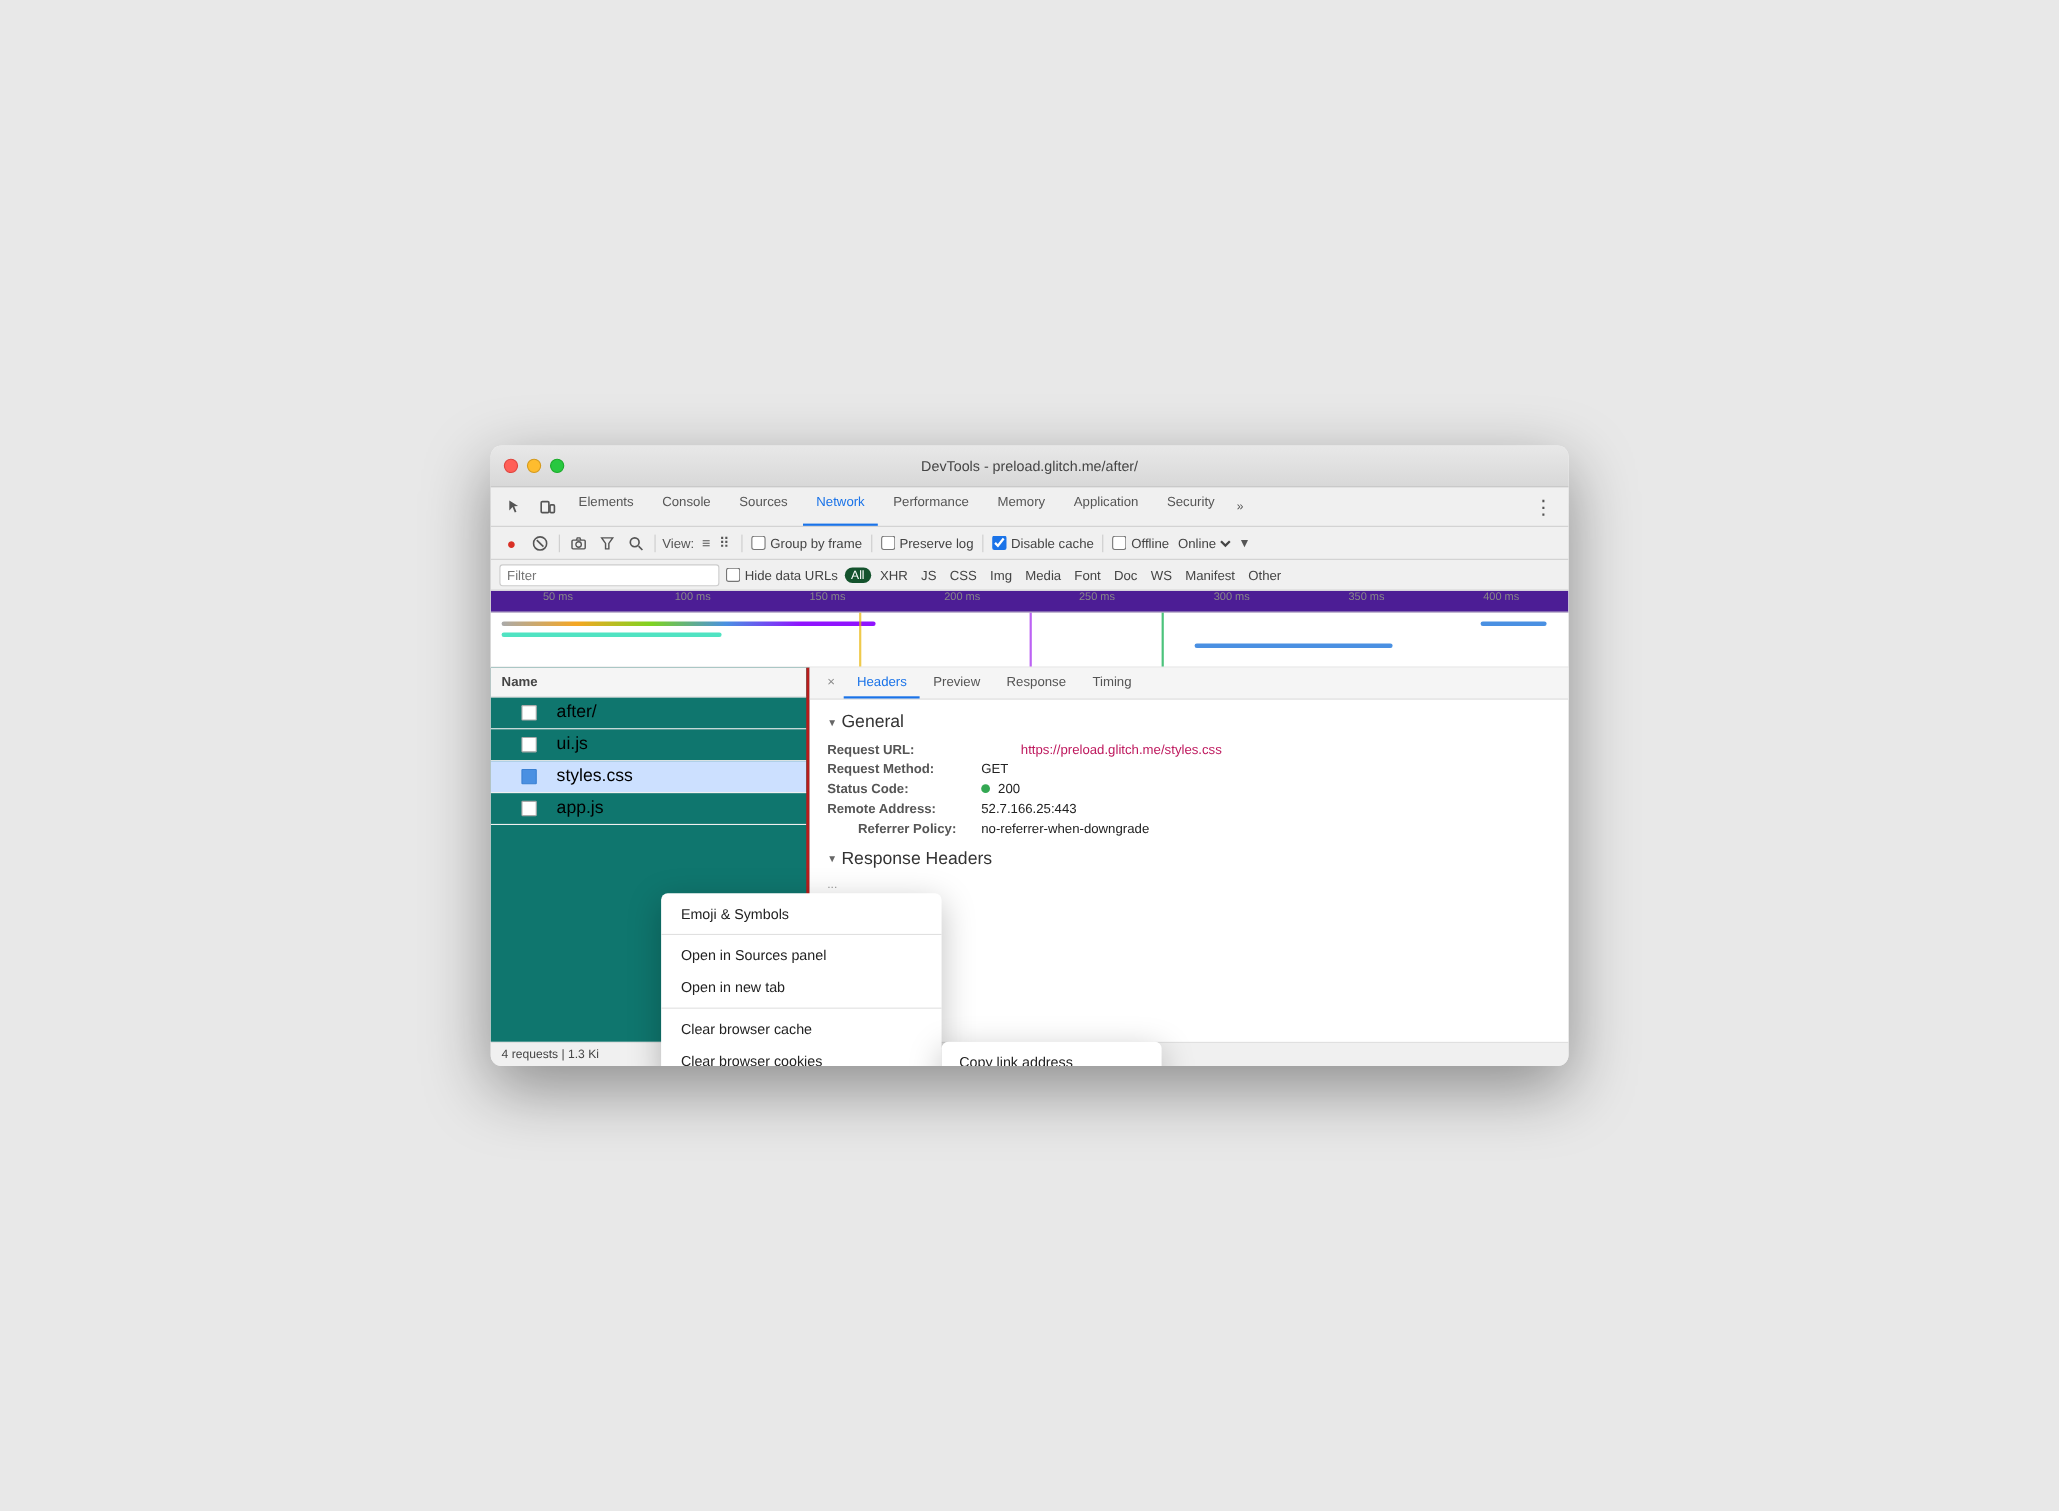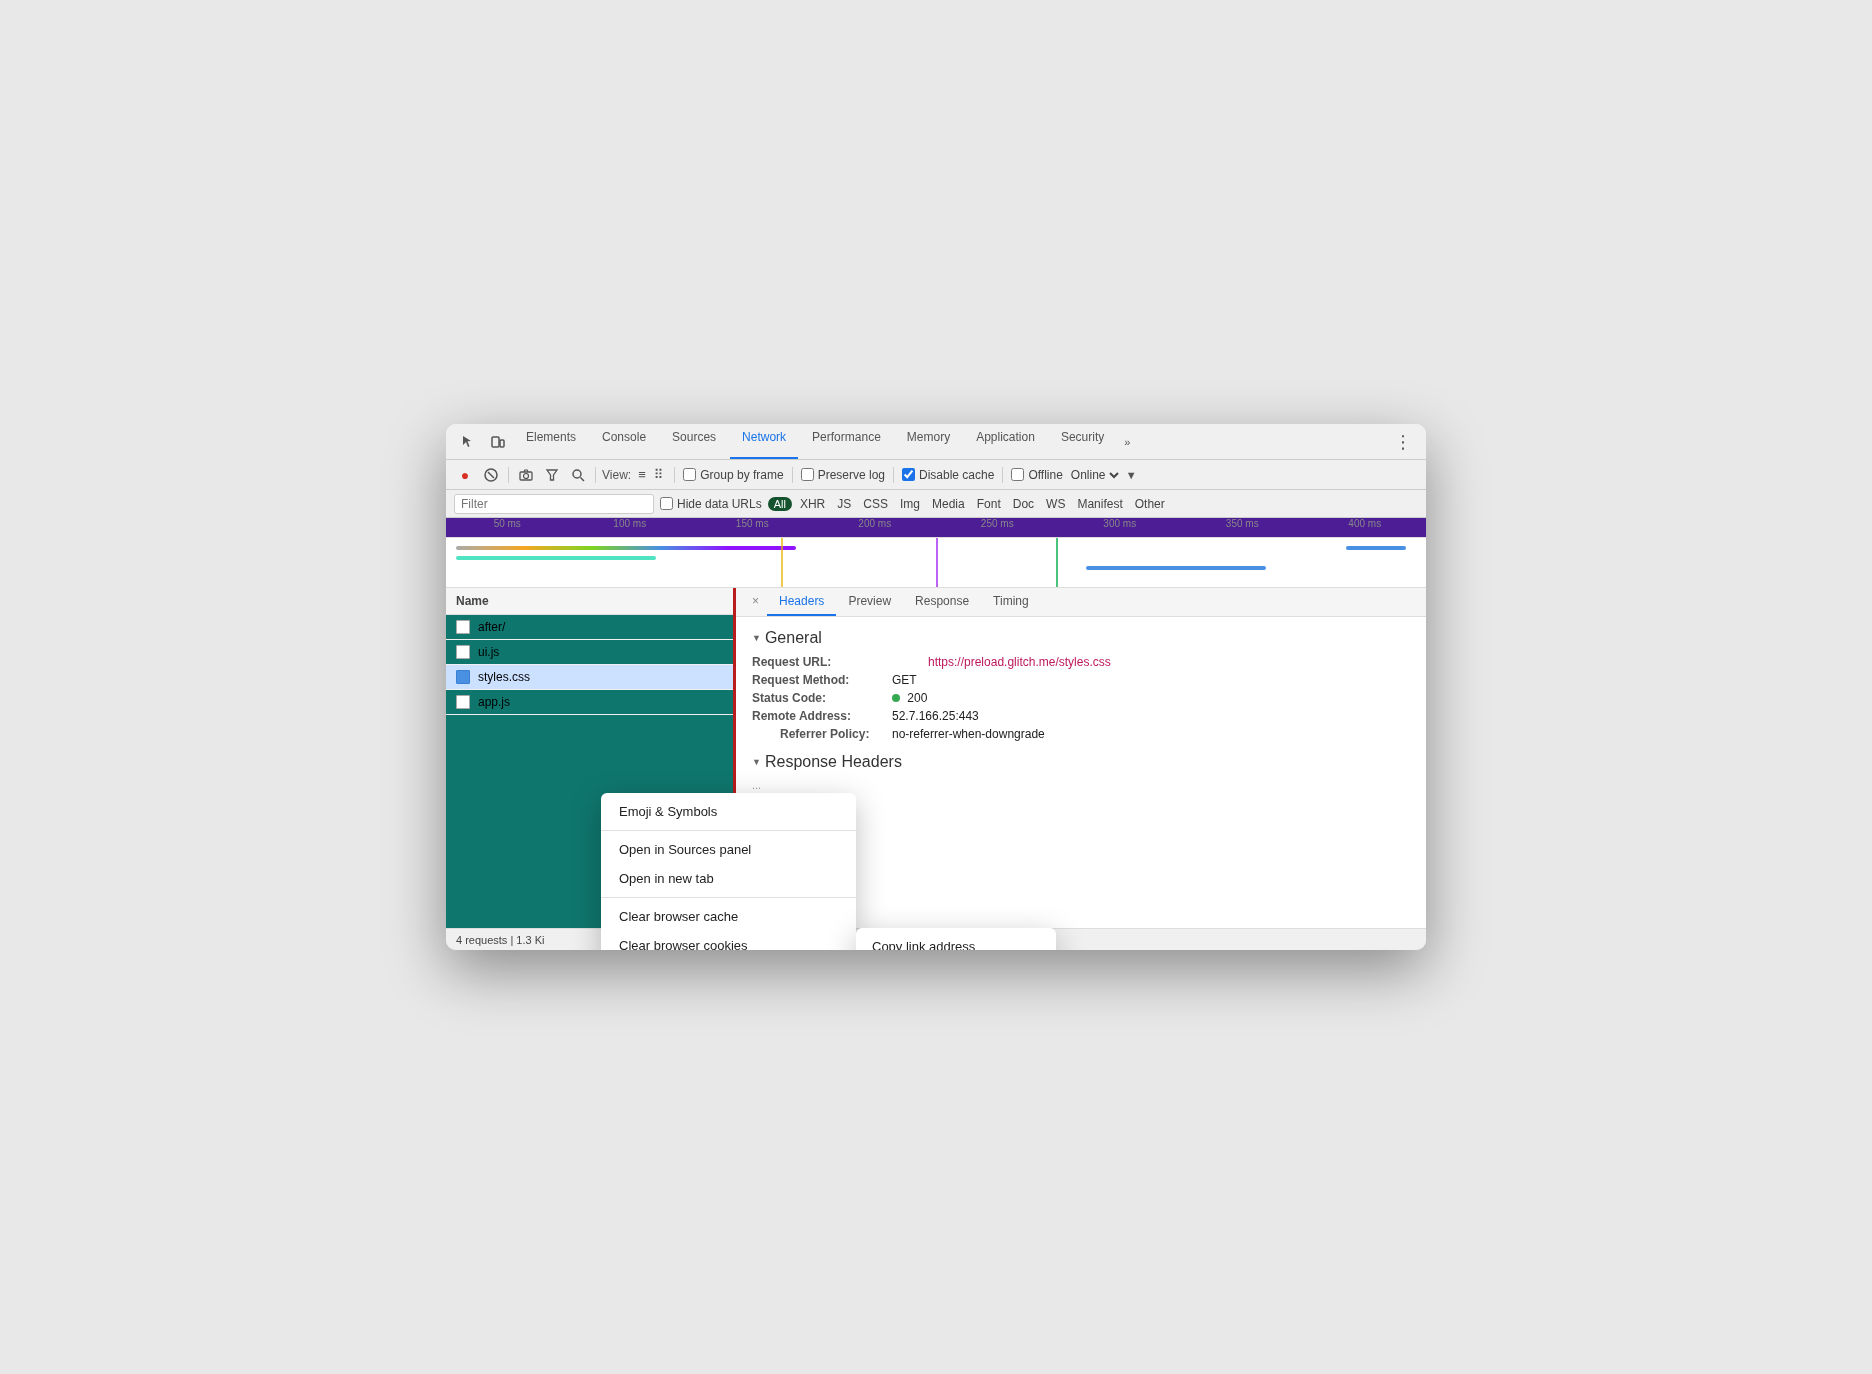--- a/index.html
+++ b/index.html
@@ -221,24 +221,24 @@
       padding: 6px 10px;
       font-size: 12px;
       font-weight: 600;
       color: #444;
       background: #f5f5f5;
       border-bottom: 1px solid #ddd;
     }
     .file-item {
       display: flex;
       align-items: center;
-      padding: 5px 10px;
-      font-size: 12px;
-      cursor: pointer;
-      gap: 8px;
+      padding: 5px 28px;
+      font-size: 16px;
+      cursor: pointer;
+      gap: 18px;
       border-bottom: 1px solid #f0f0f0;
     }
     .file-item.selected { background: #cce0ff; }
     .file-item.highlighted { background: #cce0ff; }
     .file-icon {
       width: 14px;
       height: 14px;
       border: 1px solid #aaa;
       border-radius: 1px;
       background: white;
@@ -369,20 +369,28 @@
       padding: 7px 16px;
       cursor: pointer;
       color: #222;
     }
   </style>
 </head>
 <body>
 
 <div class="window">
 
+  <div class="title-bar">
+    <div class="traffic-lights">
+      <div class="traffic-light tl-close"></div>
+      <div class="traffic-light tl-minimize"></div>
+      <div class="traffic-light tl-maximize"></div>
+    </div>
+    <span class="title-bar-title">DevTools - preload.glitch.me/after/</span>
+  </div>
 
   <div class="devtools-tabs">
     <div class="devtools-icon-btn">
       <svg width="16" height="16" viewBox="0 0 16 16">
           <path d="M3 2L3 11L6 8L8 13L9.5 12.3L7.5 7.3L11 7Z" fill="#555"></path>
         </svg>
     </div>
     <div class="devtools-icon-btn">
       <svg width="16" height="16" viewBox="0 0 16 16">
           <rect x="2" y="3" width="7" height="10" rx="1" fill="none" stroke="#555" stroke-width="1.5"></rect>

